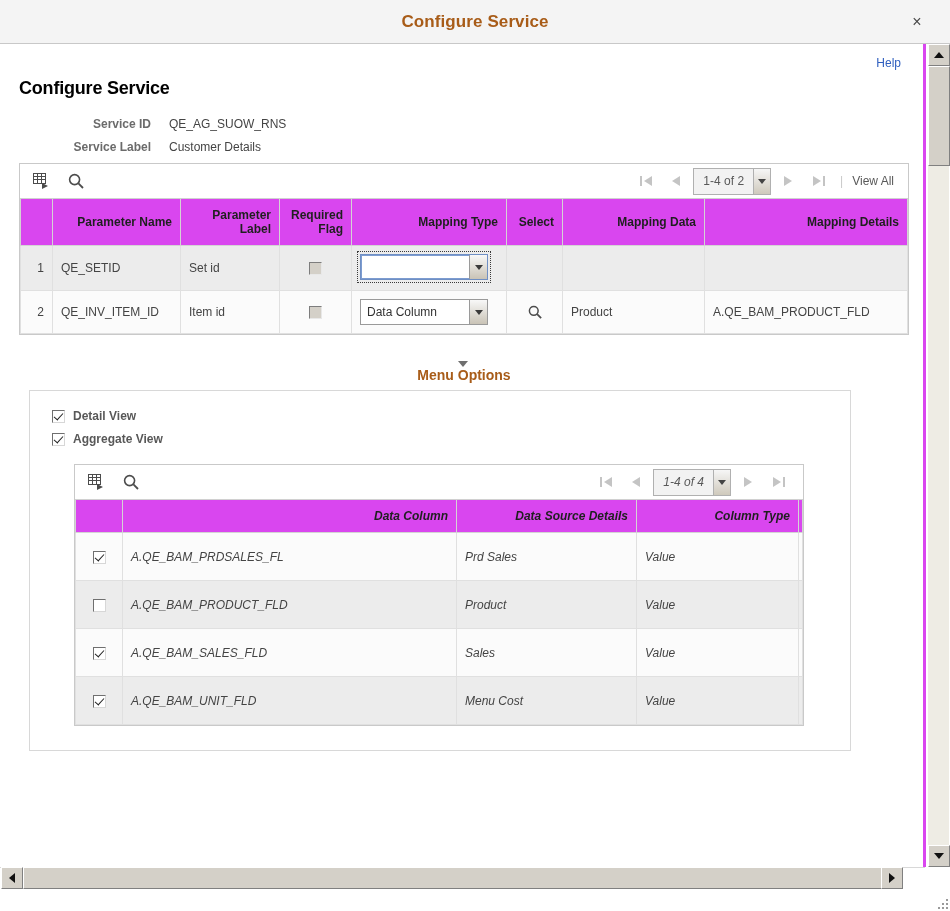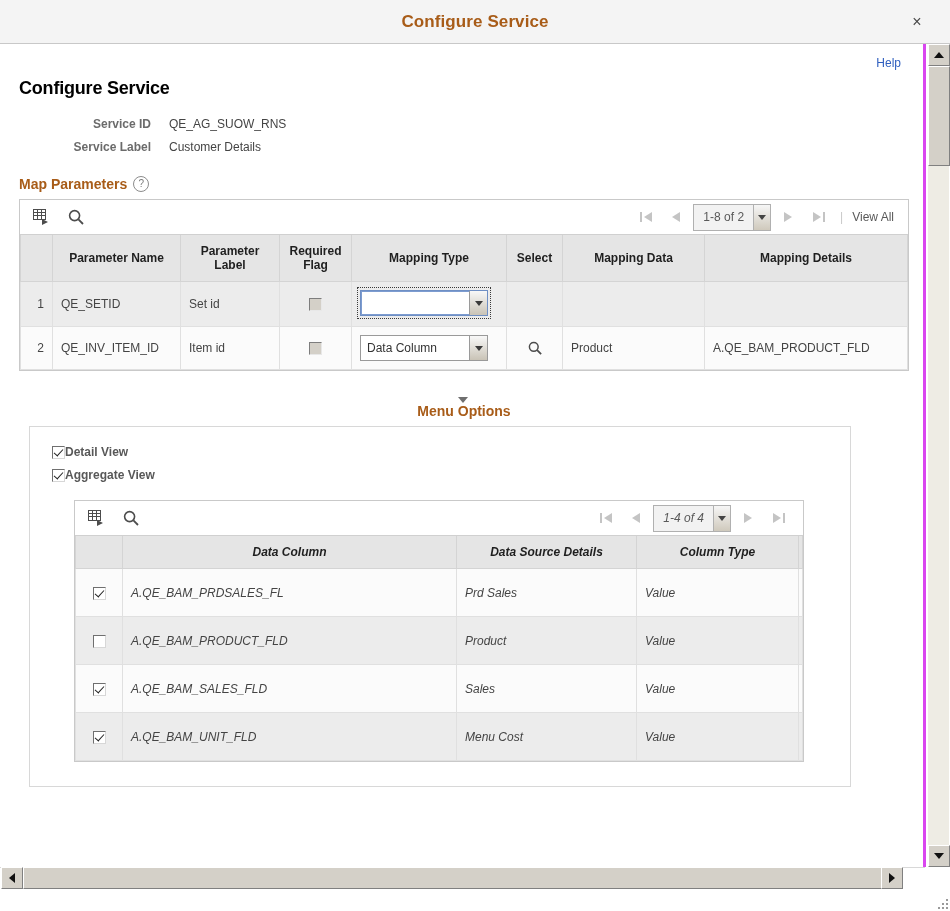--- a/index.html
+++ b/index.html
@@ -233,27 +233,27 @@
     cursor: pointer;
     padding-right: 4px;
   }
 
   table.ps-grid {
     width: 100%;
     border-collapse: collapse;
     table-layout: fixed;
   }
   table.ps-grid th {
-    background: #e5e5e5;
+    background: #d946ef;
     border: 1px solid #d4d4d4;
     border-top: none;
     font-size: 12px;
     font-weight: bold;
     color: #1f1f1f;
-    text-align: center;
+    text-align: right;
     padding: 9px 8px;
     vertical-align: middle;
   }
   table.ps-grid td {
     border: 1px solid #e0e0e0;
     font-size: 12px;
     color: #444444;
     padding: 8px;
     vertical-align: middle;
     height: 30px;
@@ -357,20 +357,21 @@
     margin-left: 10px;
     margin-right: 58px;
     border: 1px solid #d8d8d8;
     background: #ffffff;
     padding: 18px 22px 24px 22px;
     box-sizing: border-box;
   }
   .chk-row {
     display: flex;
     align-items: center;
+    gap: 8px;
     margin-bottom: 9px;
     text-align: center;
   }
   .chk-row .chk-label {
     font-size: 12px;
     color: #585858;
     font-weight: bold;
   }
   .inner-grid-wrap {
     margin-top: 18px;
@@ -526,24 +527,20 @@
           <div class="field-row">
             <div class="field-label">Service ID</div>
             <div class="field-value">QE_AG_SUOW_RNS</div>
           </div>
           <div class="field-row">
             <div class="field-label">Service Label</div>
             <div class="field-value">Customer Details</div>
           </div>
         </div>
 
-        <div class="section-head">
-          <span class="sh-text">Map Parameters</span>
-          <span class="q-icon">?</span>
-        </div>
 
         <div class="grid-box">
           <div class="grid-toolbar">
             <div class="tb-left">
               <span class="ico-btn" title="Personalize">
                 <svg width="17" height="16" viewBox="0 0 17 16">
                   <rect x="0.5" y="0.5" width="12" height="10" fill="none" stroke="#4c4c4c"></rect>
                   <line x1="0.5" y1="3.5" x2="12.5" y2="3.5" stroke="#4c4c4c"></line>
                   <line x1="0.5" y1="6.5" x2="12.5" y2="6.5" stroke="#4c4c4c"></line>
                   <line x1="4.5" y1="0.5" x2="4.5" y2="10.5" stroke="#4c4c4c"></line>
@@ -564,21 +561,21 @@
                     <rect x="0" y="1" width="2" height="10" fill="#c4c4c4"></rect>
                     <polygon points="12,1 12,11 4,6" fill="#c4c4c4"></polygon>
                   </svg>
               </span>
               <span class="pager-arrow">
                 <svg width="12" height="12" viewBox="0 0 12 12">
                     <polygon points="10,1 10,11 2,6" fill="#c4c4c4"></polygon>
                   </svg>
               </span>
               <span class="pager-box">
-                <span class="pg-text">1-8 of 2</span>
+                <span class="pg-text">1-4 of 2</span>
                 <span class="pg-arrow">
                     <i></i>
                   </span>
               </span>
               <span class="pager-arrow">
                 <svg width="12" height="12" viewBox="0 0 12 12">
                     <polygon points="2,1 2,11 10,6" fill="#c4c4c4"></polygon>
                   </svg>
               </span>
               <span class="pager-arrow">

